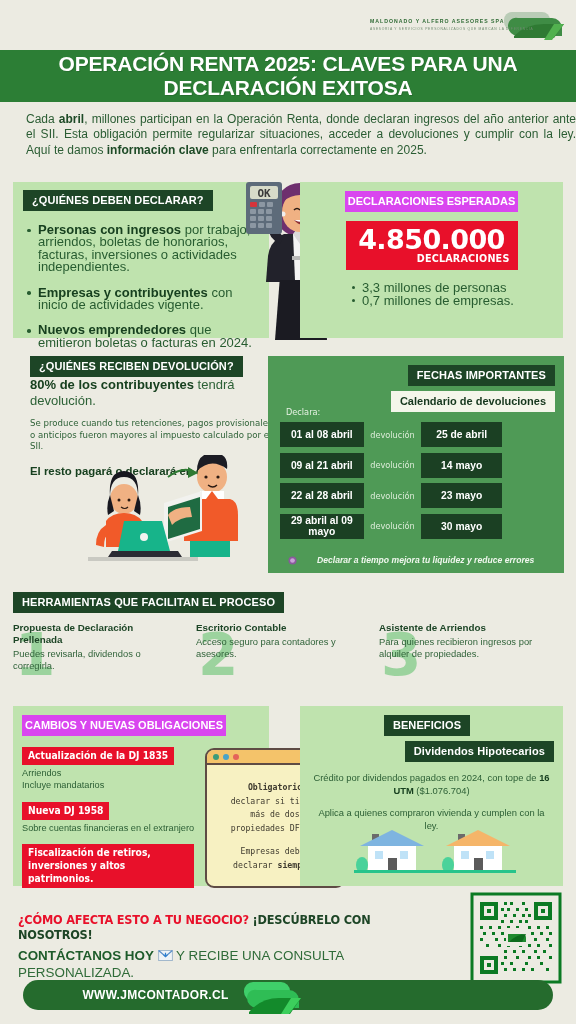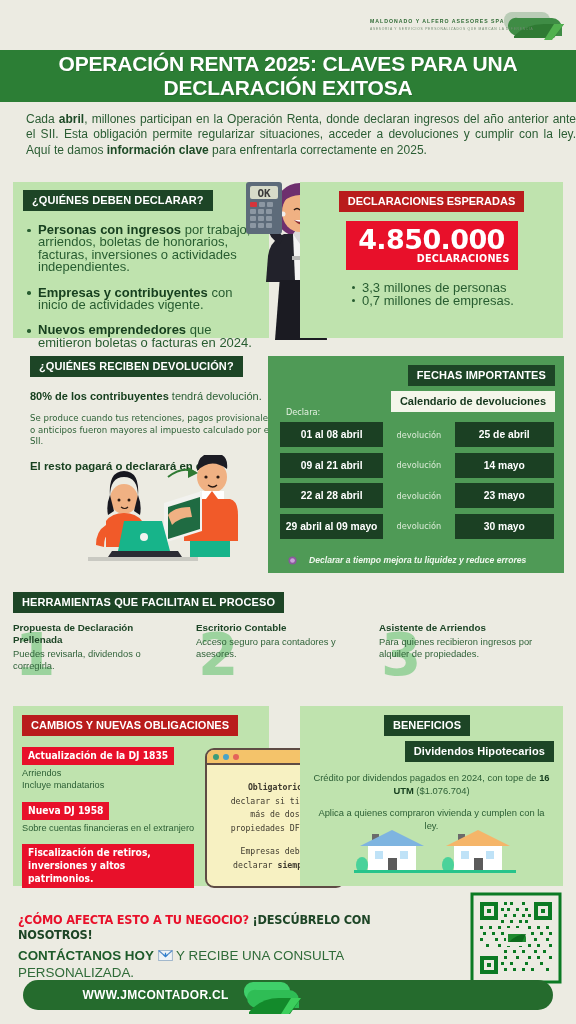--- a/index.html
+++ b/index.html
@@ -33,22 +33,22 @@
     font-size: 12px; line-height: 15.3px; color: #2a5c33; text-align: justify;
   }
   .intro b { font-weight: 800; color: #1d4a26; }
 
   
   .pill-dark {
     display: inline-block; background: #1d4526; color: #fff;
     font-size: 11px; font-weight: 800; padding: 4px 9px 5px; letter-spacing: .1px;
   }
   .pill-red {
-    display: inline-block; background: #b91c1c; color: #fff;
-    font-size: 11px; font-weight: 800; padding: 4px 9px 5px;
+    display: inline-block; background: #d946ef; color: #fff;
+    font-size: 11px; font-weight: 800; padding: 4px 3px 5px;
   }
   .pill-white {
     display: inline-block; background: #f4f6ea; color: #15371d;
     font-size: 11px; font-weight: 800; padding: 4px 9px 5px;
   }
 
   
   .card-declarar {
     position: absolute; left: 13px; top: 182px; width: 256px; height: 156px;
     background: #bfe3ae;
@@ -92,21 +92,21 @@
     content: ""; position: absolute; left: 0; top: 5px;
     width: 3.4px; height: 3.4px; border-radius: 50%; background: #275c30;
   }
 
   
   .illus-woman { position: absolute; left: 236px; top: 176px; width: 120px; height: 168px; }
 
   
   .sec-devolucion { position: absolute; left: 30px; top: 356px; width: 250px; }
   .dev-lead {
-    margin-top: 11px; font-size: 11px; line-height: 16px; color: #2c6136; font-weight: 400;
+    font-size: 13px; line-height: 16px; color: #2c6136; font-weight: 400;
   }
   .dev-lead b { font-weight: 800; color: #17401f; }
   .dev-note {
     margin-top: 9px; font-size: 8.6px; line-height: 11.6px; color: #2f6238;
     font-family: "DejaVu Sans", sans-serif;
   }
   .dev-rest {
     margin-top: 11px; font-size: 11.4px; line-height: 14px; color: #17401f; font-weight: 800;
   }
   .illus-study { position: absolute; left: 72px; top: 455px; width: 190px; height: 120px; }
@@ -115,38 +115,38 @@
   .card-fechas {
     position: absolute; left: 268px; top: 356px; width: 296px; height: 217px;
     background: #4f9a56; overflow: hidden;
   }
   .fechas-head { text-align: right; padding: 9px 9px 0 0; }
   .fechas-sub { text-align: right; padding: 5px 9px 0 0; }
   .declara-lbl {
     position: absolute; left: 18px; top: 51px; font-size: 8.2px; color: #e6f2e3;
     font-family: "DejaVu Sans", sans-serif;
   }
-  .cal-rows { position: absolute; left: 12px; top: 66px; width: 274px; }
+  .cal-rows { position: absolute; left: 12px; top: 66px; width: 222px; }
   .cal-row { display: flex; align-items: center; margin-bottom: 5.5px; }
   .cal-from {
     width: 110px; height: 25px; background: #1b4023; color: #fff;
     font-size: 10.3px; font-weight: 800; display: flex; align-items: center;
     justify-content: center; text-align: center; line-height: 11px;
   }
   .cal-arrow {
     width: 76px; text-align: center; font-size: 8.2px; color: #dcecd8;
     font-family: "DejaVu Sans", sans-serif;
   }
   .cal-to {
     width: 106px; height: 25px; background: #1b4023; color: #fff;
     font-size: 10.3px; font-weight: 800; display: flex; align-items: center; justify-content: center;
   }
   .cal-tip {
     position: absolute; left: 20px; bottom: 8px; font-size: 8.6px; color: #f0f7ee;
-    font-style: italic; font-weight: 700; display: flex; align-items: center; gap: 12px;
+    font-style: italic; font-weight: 700; display: flex; align-items: center; gap: 20px;
   }
 
   
   .sec-tools { position: absolute; left: 13px; top: 592px; width: 550px; }
   .tools-grid { display: flex; margin-top: 9px; }
   .tool { position: relative; width: 183px; padding-right: 14px; }
   .tool-num {
     position: absolute; left: 2px; top: 6px; font-size: 58px; font-weight: 800;
     color: #8fcf93; opacity: .85; line-height: 54px; z-index: 0;
     font-family: "DejaVu Sans", sans-serif;

